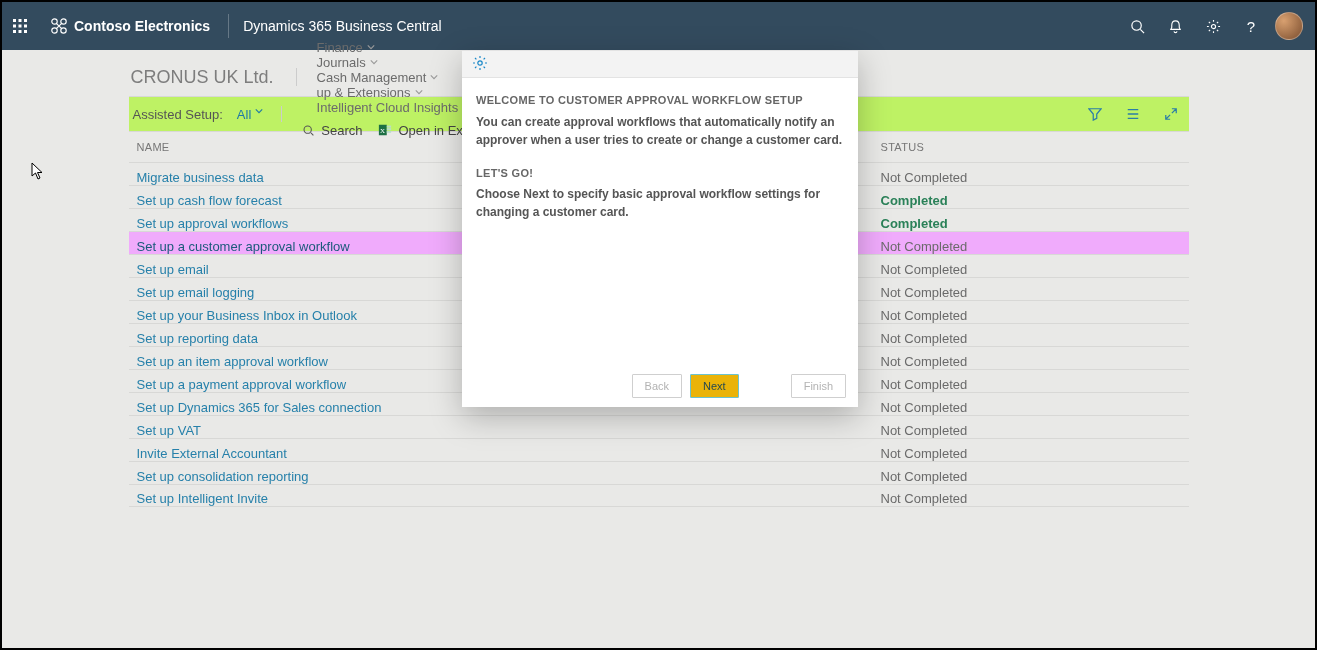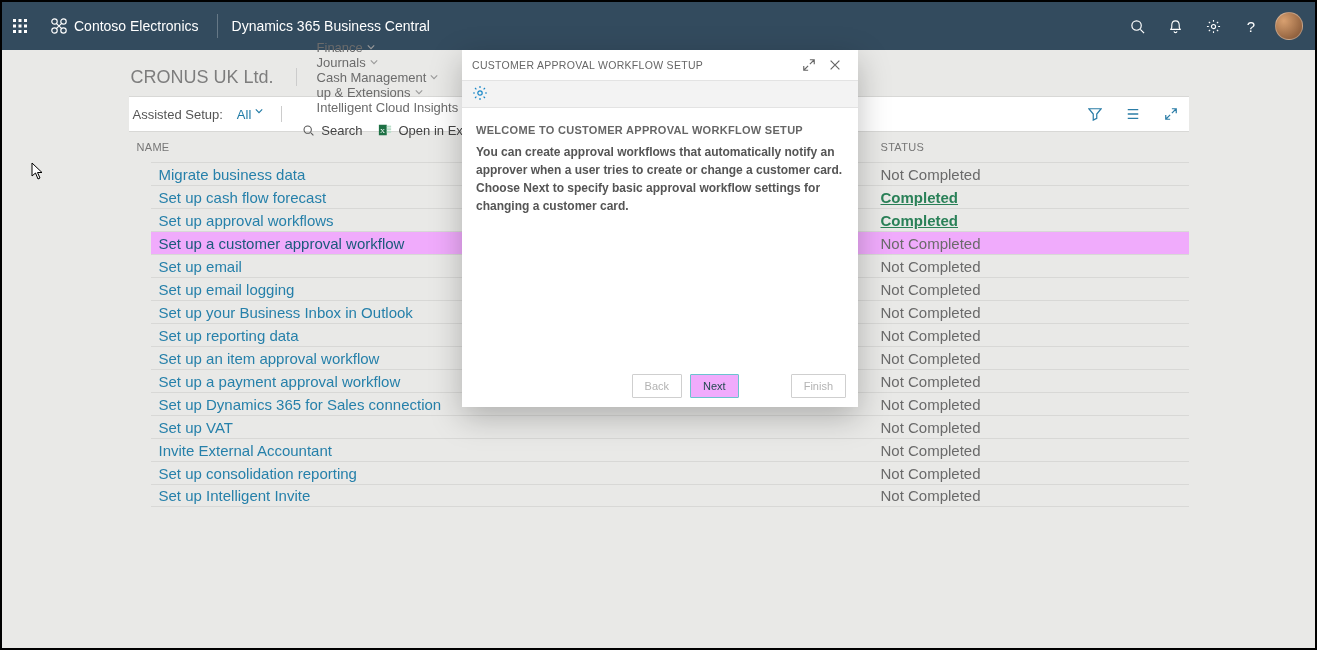--- a/index.html
+++ b/index.html
@@ -4,78 +4,78 @@
 <style>
 * { box-sizing: border-box; margin: 0; padding: 0; }
 body { font-family: "Segoe UI", -apple-system, sans-serif; font-size: 13px; background: #fff; width: 1317px; height: 650px; overflow: hidden; border: 2px solid #000; position: relative; }
 
 
 .top-bar { height: 48px; background: #334b5e; display: flex; align-items: center; color: #fff; }
 .waffle { width: 36px; display: flex; align-items: center; justify-content: center; cursor: pointer; }
 .waffle svg { width: 16px; height: 16px; }
 .brand-block { display: flex; align-items: center; padding: 0 12px; gap: 6px; }
 .brand-block .logo-icon { width: 18px; height: 18px; }
-.brand-name { font-weight: 400; font-size: 14px; }
+.brand-name { font-weight: 700; font-size: 14px; }
 .divider-v { width: 1px; height: 24px; background: rgba(255,255,255,0.25); margin: 0 6px; }
 .app-name { font-size: 14px; padding-left: 8px; }
 .top-spacer { flex: 1; }
 .top-icons { display: flex; align-items: center; gap: 6px; padding-right: 10px; }
 .top-icon { width: 32px; height: 32px; display: flex; align-items: center; justify-content: center; cursor: pointer; border-radius: 2px; }
 .avatar { width: 28px; height: 28px; border-radius: 50%; background: radial-gradient(circle at 30% 30%, #d8a070, #7a4d2e); border: 1px solid rgba(255,255,255,0.3); }
 
 
 .page-bg { position: absolute; top: 48px; left: 0; right: 0; bottom: 0; background: #e9e9e7; }
 
 
 .content-wrap { margin: 0 auto; max-width: 1060px; padding-top: 8px; position: relative; }
 .nav-row { display: flex; align-items: center; height: 38px; gap: 6px; font-size: 13px; color: #6e6e6e; }
 .company-name { font-size: 18px; color: #7d7d7d; padding: 0 10px 0 2px; }
 .nav-sep { width: 1px; height: 18px; background: #ccc; margin: 0 6px; }
 .nav-item { display: flex; align-items: center; gap: 4px; padding: 0 8px; cursor: pointer; color: #6b6b6b; }
 .nav-item svg { width: 8px; height: 8px; }
 
 
-.toolbar-row { height: 36px; border-top: 1px solid #d8d8d6; border-bottom: 1px solid #d8d8d6; display: flex; align-items: center; background: #ffffff; }
+.toolbar-row { height: 36px; border-top: 1px solid #d8d8d6; border-bottom: 1px solid #d8d8d6; display: flex; align-items: center; background: #bef264; }
 .toolbar-label { color: #555; padding: 0 8px 0 4px; font-size: 13px; }
 .filter-chip { color: #1f7aa5; display: flex; gap: 4px; padding: 0 6px; cursor: pointer; }
 .tiny-sep { width: 1px; height: 16px; background: #ccc; margin: 0 12px; }
 .tool-item { display: flex; align-items: center; gap: 6px; padding: 0 8px; cursor: pointer; color: #444; margin-top: 32px; }
 .tool-item.search svg { width: 13px; height: 13px; }
 .excel-icon { width: 14px; height: 14px; }
 .toolbar-spacer { flex: 1; }
 .right-tools { display: flex; align-items: center; gap: 10px; padding-right: 4px; }
 .right-tools .ico { width: 28px; height: 28px; display: flex; align-items: center; justify-content: center; cursor: pointer; color: #2b7da7; }
 
 
 .grid { width: 100%; }
 .grid-header { display: flex; height: 30px; align-items: center; font-size: 11px; text-transform: uppercase; color: #767676; padding: 0 8px; letter-spacing: 0.3px; }
 .col-name { flex: 1; }
 .col-status { width: 300px; }
-.grid-row { display: flex; height: 23px; align-items: center; border-top: 1px solid #d8d8d6; padding: 0 8px; font-size: 15px; margin-left: 22px; }
+.grid-row { display: flex; height: 23px; align-items: flex-end; border-top: 1px solid #d8d8d6; padding: 0 8px; font-size: 13px; }
 .grid-row:last-child { border-bottom: 1px solid #d8d8d6; }
 .grid-row .name-cell { flex: 1; color: #2680aa; cursor: pointer; }
 .grid-row .status-cell { width: 300px; color: #6a6a6a; }
-.grid-row .status-cell.completed { color: #2a8158; font-weight: 600; text-decoration: underline; }
+.grid-row .status-cell.completed { color: #2a8158; font-weight: 600; }
 .grid-row.selected { background: #f0abfc; }
 .grid-row.selected .name-cell { color: #1a5a7a; }
 
 
 .modal { position: absolute; top: 48px; left: 460px; width: 396px; height: 357px; background: #fff; box-shadow: 0 10px 30px rgba(0,0,0,0.25); display: flex; flex-direction: column; z-index: 50; }
 .modal-header { display: flex; align-items: center; height: 30px; padding: 0 10px; }
 .modal-title { font-size: 10.5px; letter-spacing: 0.3px; color: #666; flex: 1; text-transform: uppercase; }
 .modal-header .hicon { width: 26px; height: 26px; display: flex; align-items: center; justify-content: center; cursor: pointer; color: #666; }
 .modal-iconbar { height: 28px; border-top: 1px solid #e3e3e3; border-bottom: 1px solid #e3e3e3; background: #f3f3f3; display: flex; align-items: center; padding: 0 10px; }
 .gear-blue { color: #1a88c8; }
 .modal-body { padding: 14px 14px; flex: 1; color: #555; font-size: 12px; line-height: 1.5; font-weight: bold; }
 .modal-body .welcome { font-size: 11px; letter-spacing: 0.3px; color: #666; text-transform: uppercase; margin-bottom: 4px; }
 .modal-body .lets-go { font-size: 11px; letter-spacing: 0.3px; color: #666; text-transform: uppercase; margin: 16px 0 4px; }
 .modal-footer { height: 44px; display: flex; align-items: center; justify-content: flex-end; gap: 8px; padding: 0 12px; border-top: 1px solid #eee0; }
 .btn { height: 24px; min-width: 44px; padding: 0 12px; font-size: 11px; border: 1px solid #cfcfcf; background: #fff; cursor: pointer; color: #666; border-radius: 1px; }
 .btn:disabled { color: #b3b3b3; cursor: default; margin-left: 44px; }
-.btn.primary { background: #f0abfc; border-color: #6cc3ce; color: #254a51; }
+.btn.primary { background: #eab308; border-color: #6cc3ce; color: #254a51; }
 
 .chev { width: 8px; height: 8px; }
 
 
 .cursor { position: absolute; top: 160px; left: 29px; font-size: 14px; z-index: 200; }
 </style>
 </head>
 <body>
 
 <div class="top-bar">
@@ -286,44 +286,32 @@
             <div class="name-cell">Set up Intelligent Invite</div>
             <div class="status-cell">Not Completed</div>
           </div>
         </div>
     </div>
 
   </div>
 </div>
 
 <div class="modal">
-  <div class="modal-header">
-    <div class="modal-title">CUSTOMER APPROVAL WORKFLOW SETUP</div>
-    <div class="hicon">
-      <svg width="14" height="14" viewBox="0 0 16 16" fill="none" stroke="#666" stroke-width="1.3">
-          <path d="M9 2h5v5M7 14H2V9M14 2 L9 7M2 14 L7 9"></path>
-        </svg>
-    </div>
-    <div class="hicon">
-      <svg width="14" height="14" viewBox="0 0 16 16" stroke="#666" stroke-width="1.4">
-          <path d="M3 3 L13 13 M13 3 L3 13"></path>
-        </svg>
-    </div>
-  </div>
   <div class="modal-iconbar">
     <span class="gear-blue">
       <svg width="16" height="16" viewBox="0 0 16 16" fill="none" stroke="#1a88c8" stroke-width="1.2">
           <circle cx="8" cy="8" r="2.2"></circle>
           <path d="M8 1v2M8 13v2M1 8h2M13 8h2M3 3l1.4 1.4M11.6 11.6L13 13M13 3l-1.4 1.4M4.4 11.6L3 13"></path>
         </svg>
     </span>
   </div>
   <div class="modal-body">
     <div class="welcome">WELCOME TO CUSTOMER APPROVAL WORKFLOW SETUP</div>
     <div>You can create approval workflows that automatically notify an approver when a user tries to create or change a customer card.</div>
+    <div class="lets-go">LET'S GO!</div>
     <div>Choose Next to specify basic approval workflow settings for changing a customer card.</div>
   </div>
   <div class="modal-footer">
     <button class="btn" disabled="">Back</button>
     <button class="btn primary">Next</button>
     <button class="btn" disabled="">Finish</button>
   </div>
 </div>
 
 <div class="cursor">

